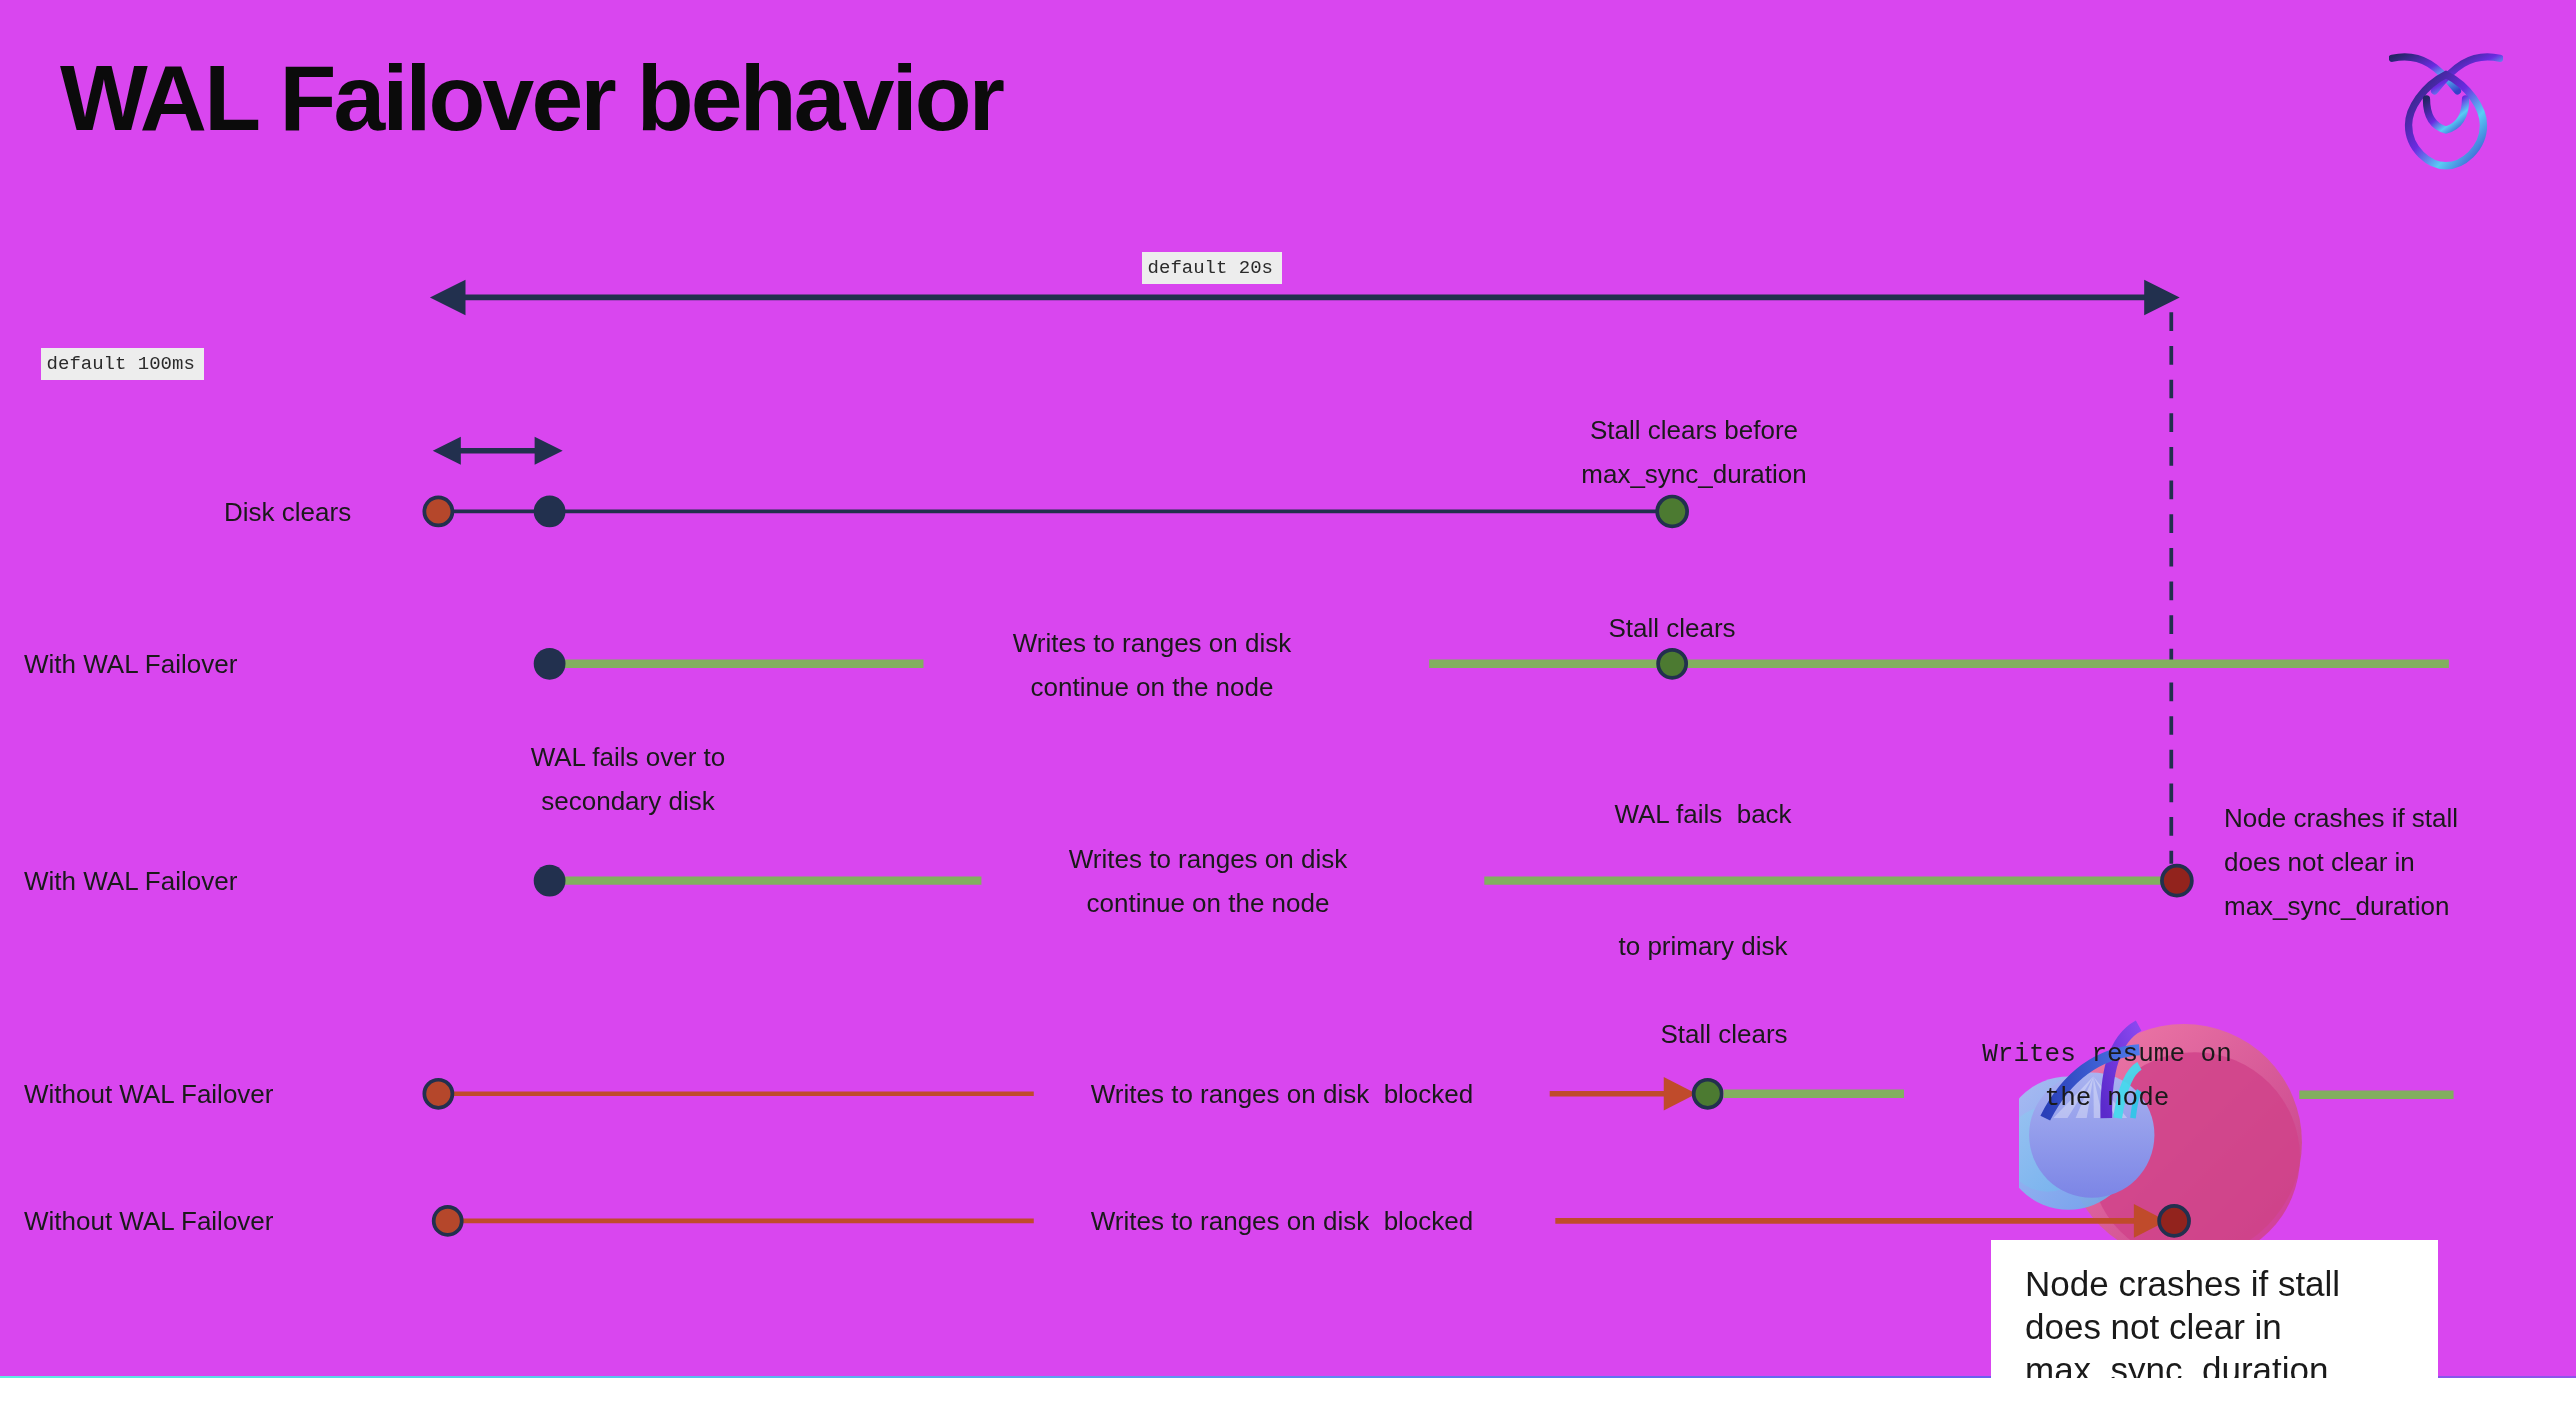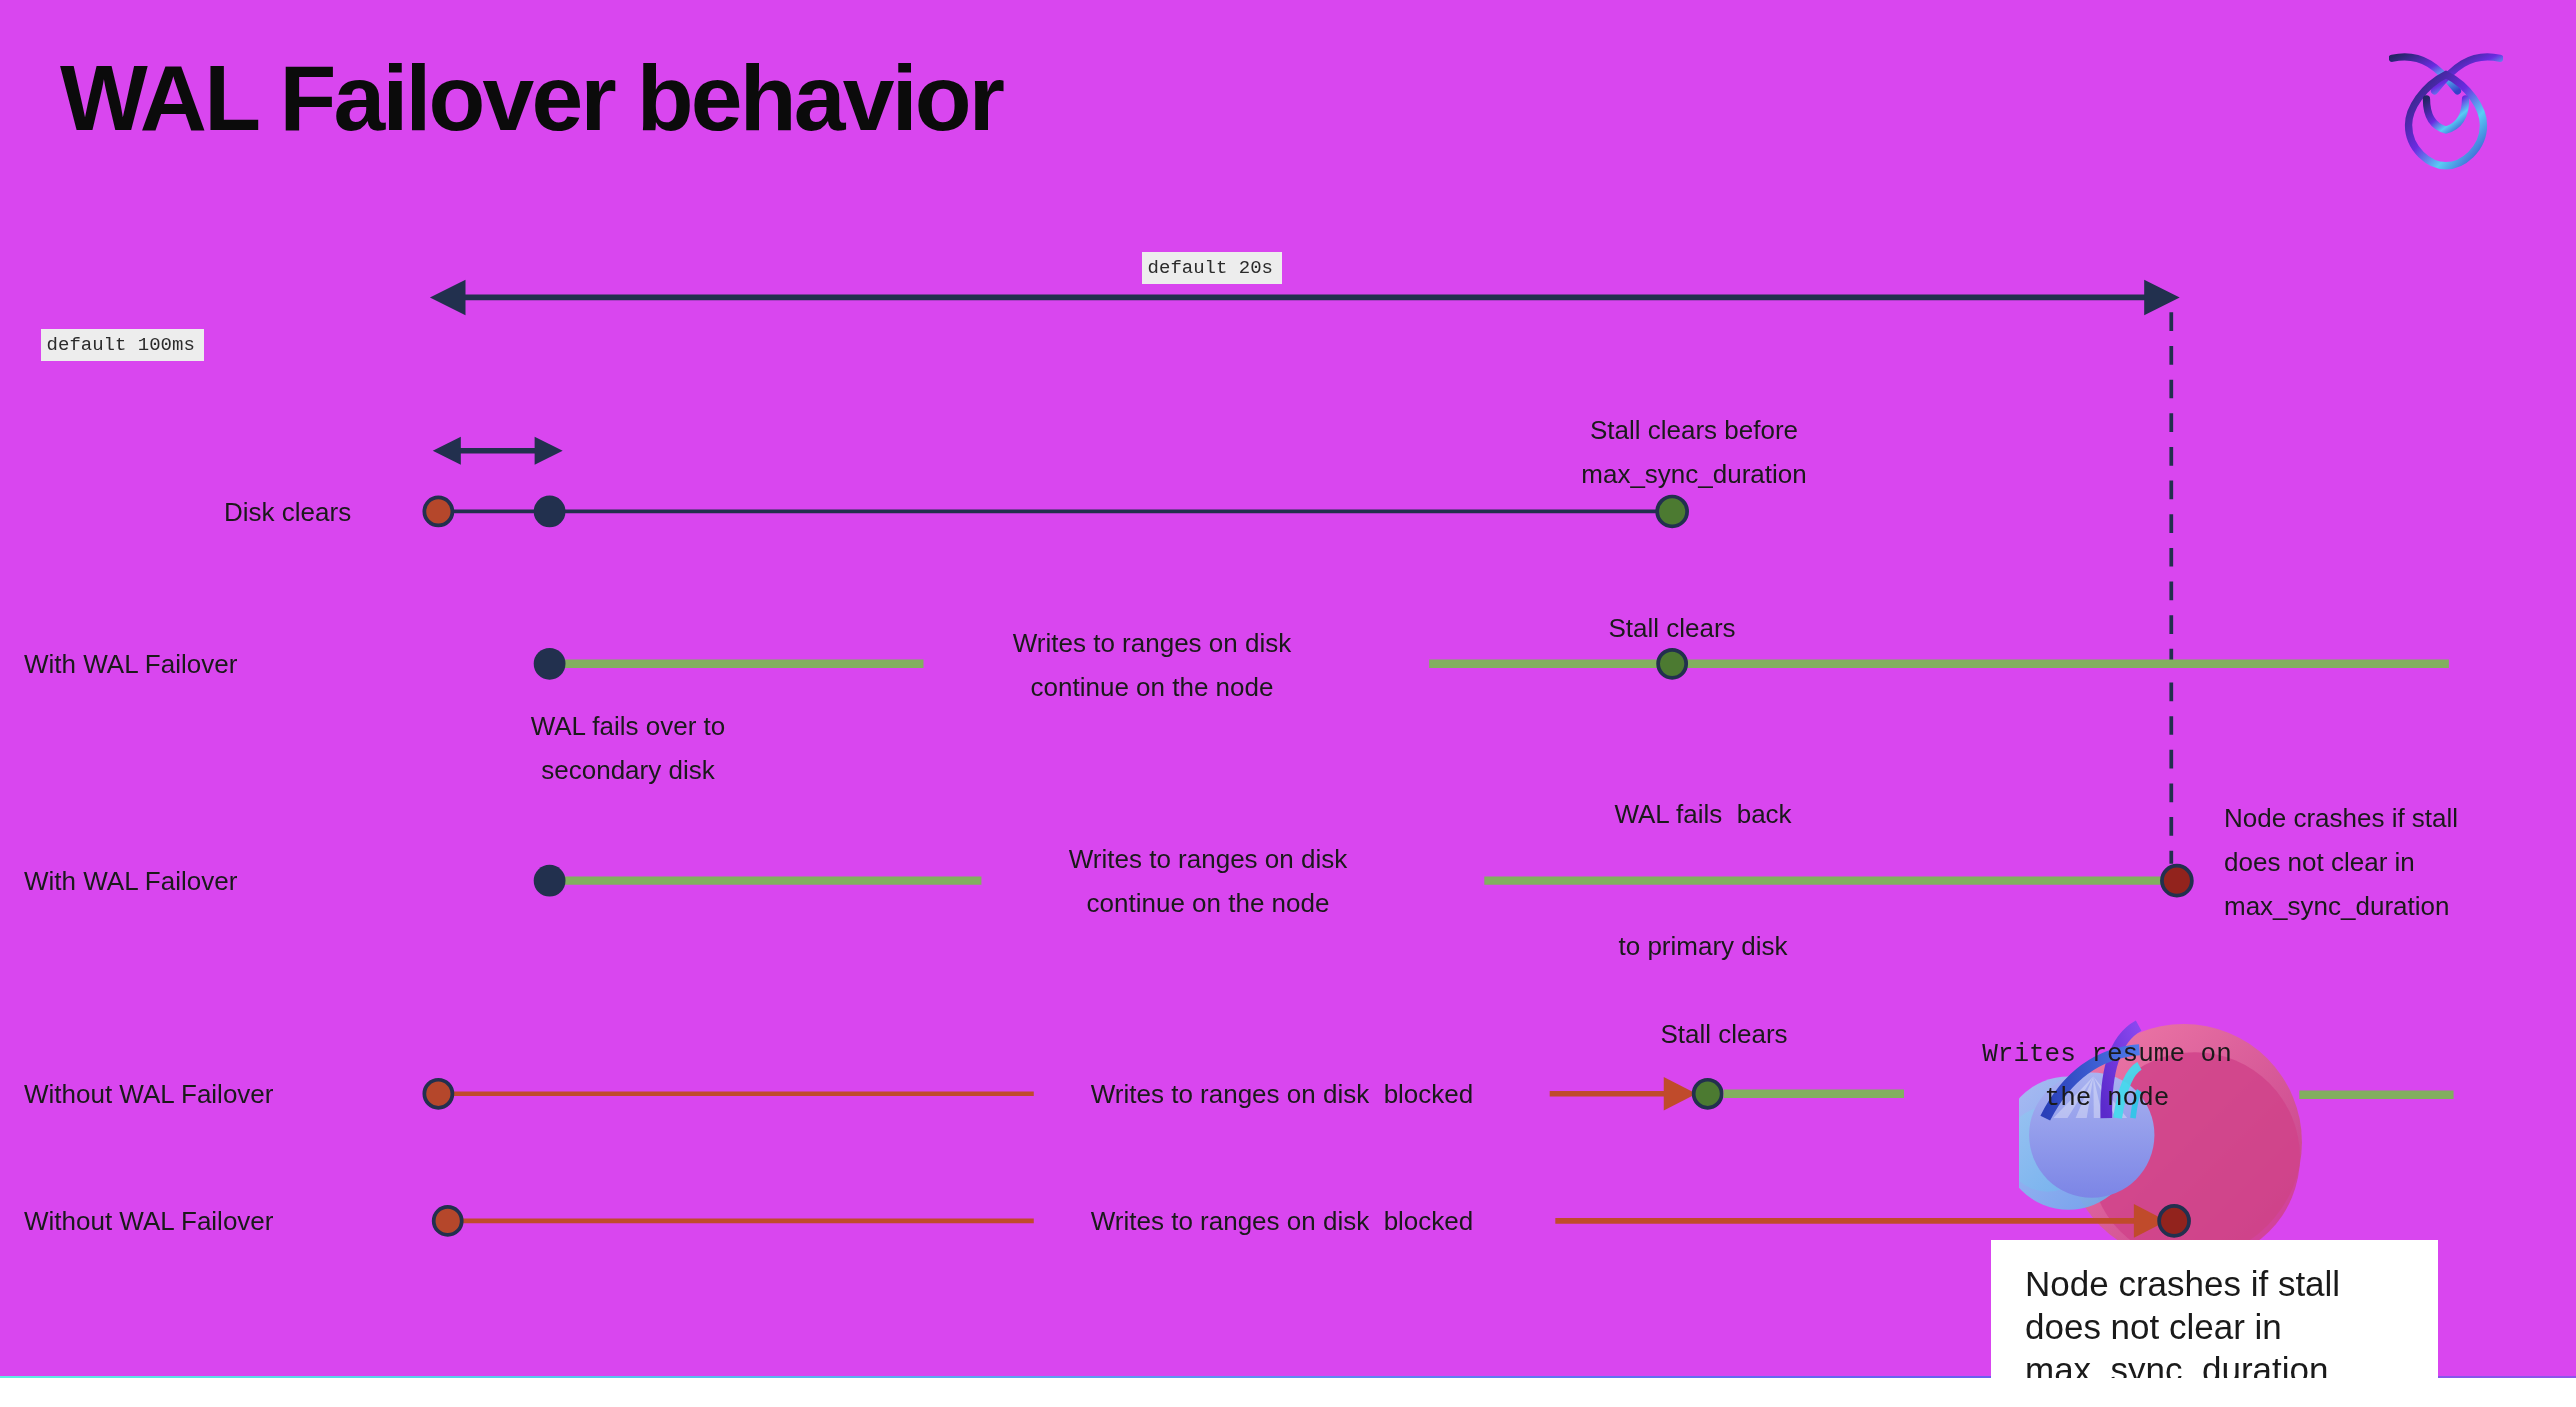--- a/index.html
+++ b/index.html
@@ -161,21 +161,21 @@
     </defs>
     <g fill="none" stroke="url(#gLogo)" stroke-width="9" stroke-linecap="round">
       <path d="M4 22 C40 14 62 34 84 62"></path>
       <path d="M136 22 C100 14 78 34 56 62"></path>
       <path d="M70 42 C42 56 24 84 24 104 C24 134 50 154 70 154 C90 154 116 134 116 104 C116 84 98 56 70 42 Z"></path>
       <path d="M46 72 C46 94 55 106 70 110 C85 106 94 94 94 72"></path>
       <path d="M70 110 L70 146"></path>
     </g>
   </svg>
 
-  <div class="abs code" style="left:41px;top:329px;">
+  <div class="abs code" style="left:41px;top:348px;">
     <span class="cl">default 100ms</span>
   </div>
   <div class="abs code" style="left:1142px;top:252px;">
     <span class="cl">default 20s</span>
   </div>
 
   <div class="abs lbl" style="left:224px;top:490px;">Disk clears</div>
   <div class="abs lbl" style="left:24px;top:642px;">With WAL Failover</div>
   <div class="abs lbl" style="left:24px;top:859px;">With WAL Failover</div>
   <div class="abs lbl" style="left:24px;top:1072px;">Without WAL Failover</div>
@@ -184,21 +184,21 @@
   <div class="abs lbl ctr" style="left:1694px;top:408px;">
     <div>Stall clears before</div>
     <div>max_sync_duration</div>
   </div>
 
   <div class="abs lbl ctr" style="left:1152px;top:621px;">
     <div>Writes to ranges on disk</div>
     <div>continue on the node</div>
   </div>
   <div class="abs lbl ctr" style="left:1672px;top:606px;">Stall clears</div>
-  <div class="abs lbl ctr" style="left:628px;top:704px;">
+  <div class="abs lbl ctr" style="left:628px;top:735px;">
     <div>WAL fails over to</div>
     <div>secondary disk</div>
   </div>
   <div class="abs lbl ctr pre" style="left:1703px;top:704px;">
     <div class="pre">WAL fails  back</div>
     <div>to primary disk</div>
   </div>
 
   <div class="abs lbl ctr" style="left:1208px;top:837px;">
     <div>Writes to ranges on disk</div>

